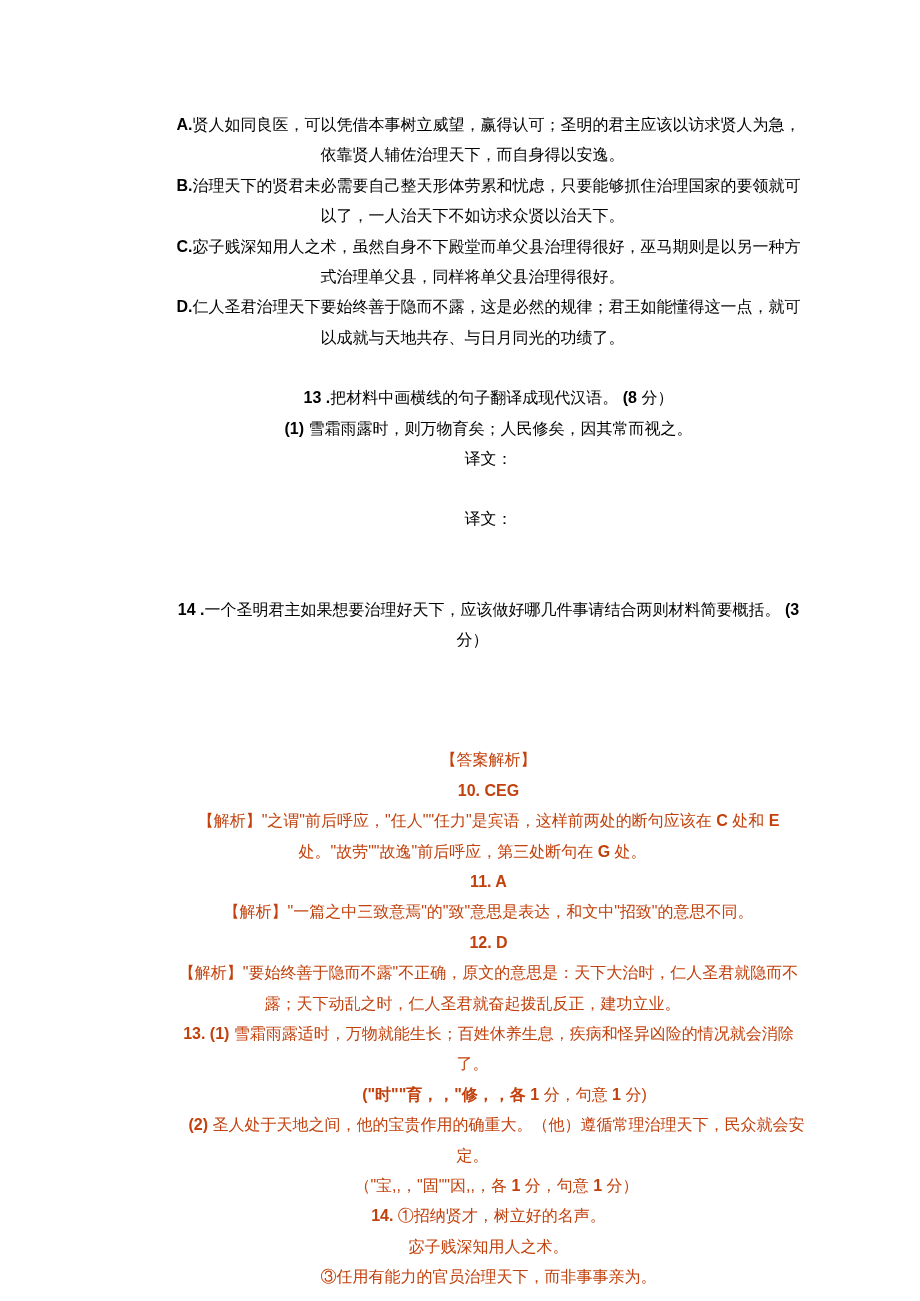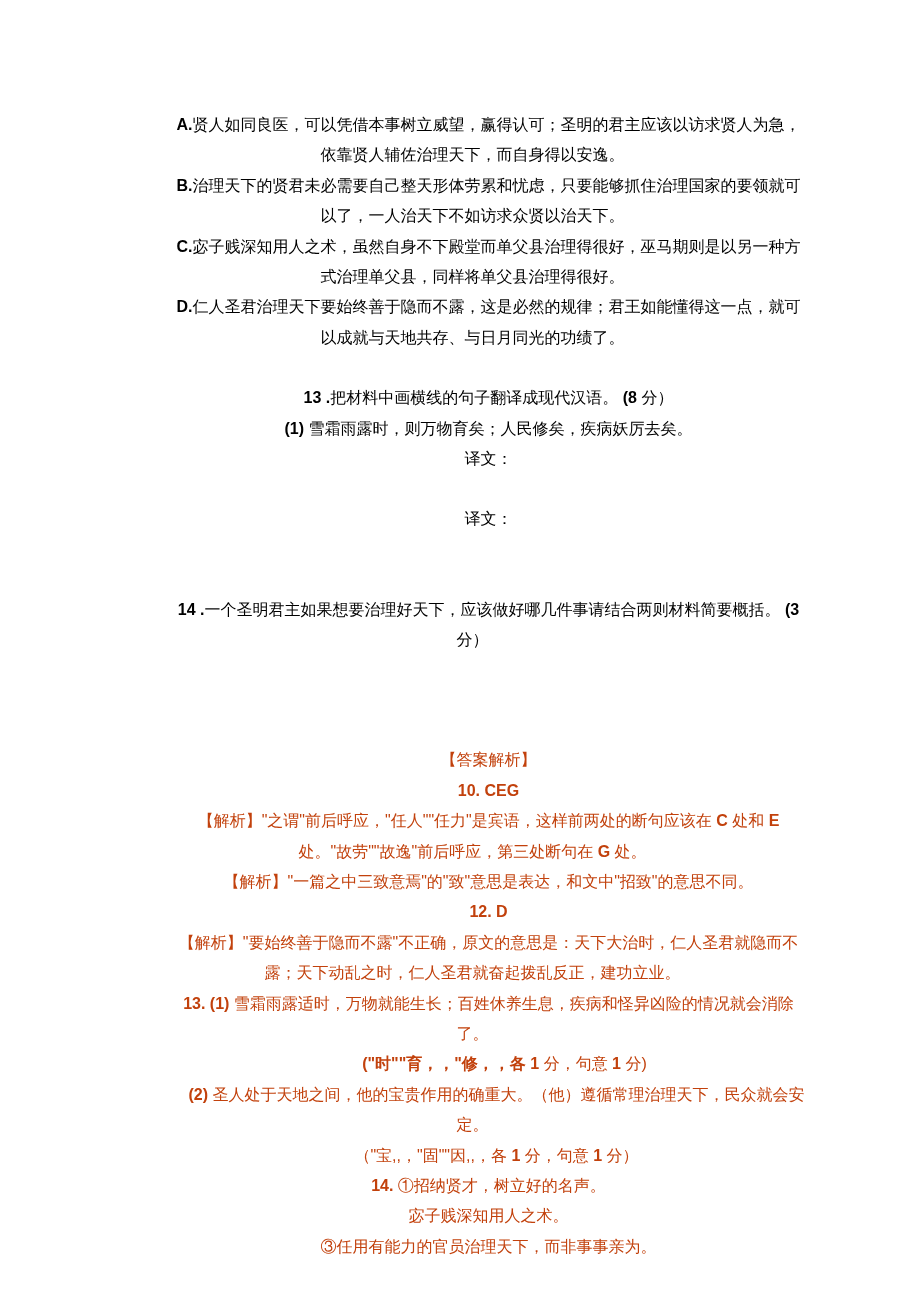--- a/index.html
+++ b/index.html
@@ -50,21 +50,21 @@
   <p class="para">
     <span class="bold">D.</span><span>仁人圣君治理天下要始终善于隐而不露，这是必然的规律；君王如能懂得这一点，就可以成就与天地共存、与日月同光的功绩了。</span>
   </p>
 
   <div class="gap"></div>
 
   <p class="para">
     <span class="bold">13</span><span class="bold"> .</span><span>把材料中画横线的句子翻译成现代汉语。 </span><span class="bold">(8</span><span> 分）</span>
   </p>
   <p class="para">
-    <span class="bold"> (1)</span><span> 雪霜雨露时，则万物育矣；人民修矣，疾病妖厉去矣。</span>
+    <span class="bold"> (1)</span><span> 雪霜雨露时，则万物育矣；人民修矣，因其常而视之。</span>
   </p>
   <p class="para">译文：</p>
 
   <div class="gap"></div>
 
   <p class="para">译文：</p>
 
   <div class="big-gap"></div>
 
   <p class="para">
@@ -74,20 +74,21 @@
   <div class="big-gap"></div>
   <div class="gap"></div>
 
   <p class="para red">【答案解析】</p>
 
   <p class="para bold red">10.   CEG</p>
   <p class="para">
     <span class="red">【解析】</span><span class="red">"之谓"前后呼应，"任人""任力"是宾语，这样前两处的断句应该在 </span><span class="red bold">C</span><span class="red"> 处和 </span><span class="red bold">E</span><span class="red"> 处。"故劳""故逸"前后呼应，第三处断句在 </span><span class="red bold">G</span><span class="red"> 处。</span>
   </p>
 
+  <p class="para bold red">11.   A</p>
   <p class="para">
     <span class="red">【解析】</span><span class="red">"一篇之中三致意焉"的"致"意思是表达，和文中"招致"的意思不同。</span>
   </p>
 
   <p class="para bold red">12.   D</p>
   <p class="para">
     <span class="red">【解析】</span><span class="red">"要始终善于隐而不露"不正确，原文的意思是：天下大治时，仁人圣君就隐而不露；天下动乱之时，仁人圣君就奋起拨乱反正，建功立业。</span>
   </p>
 
   <p class="para">

